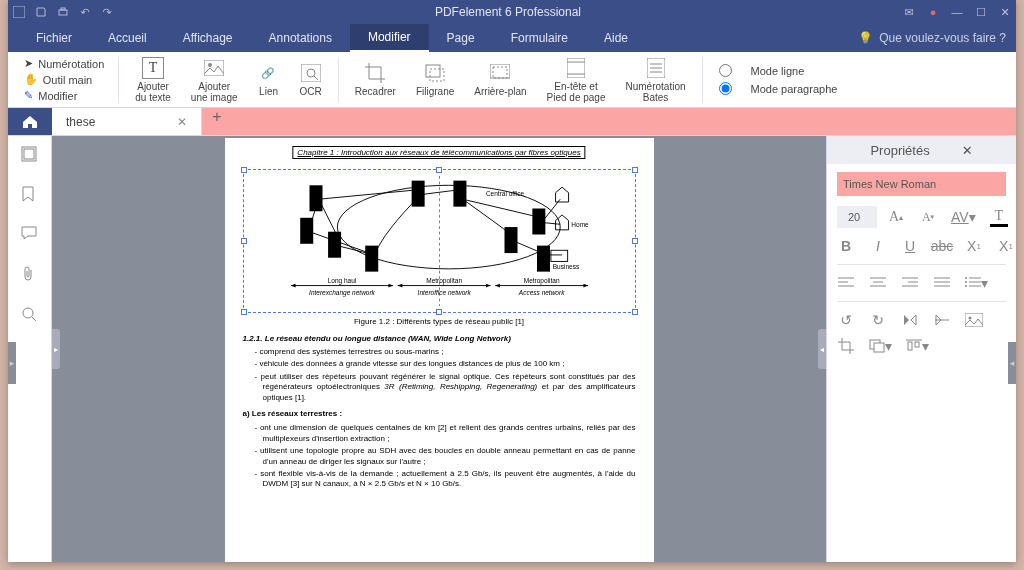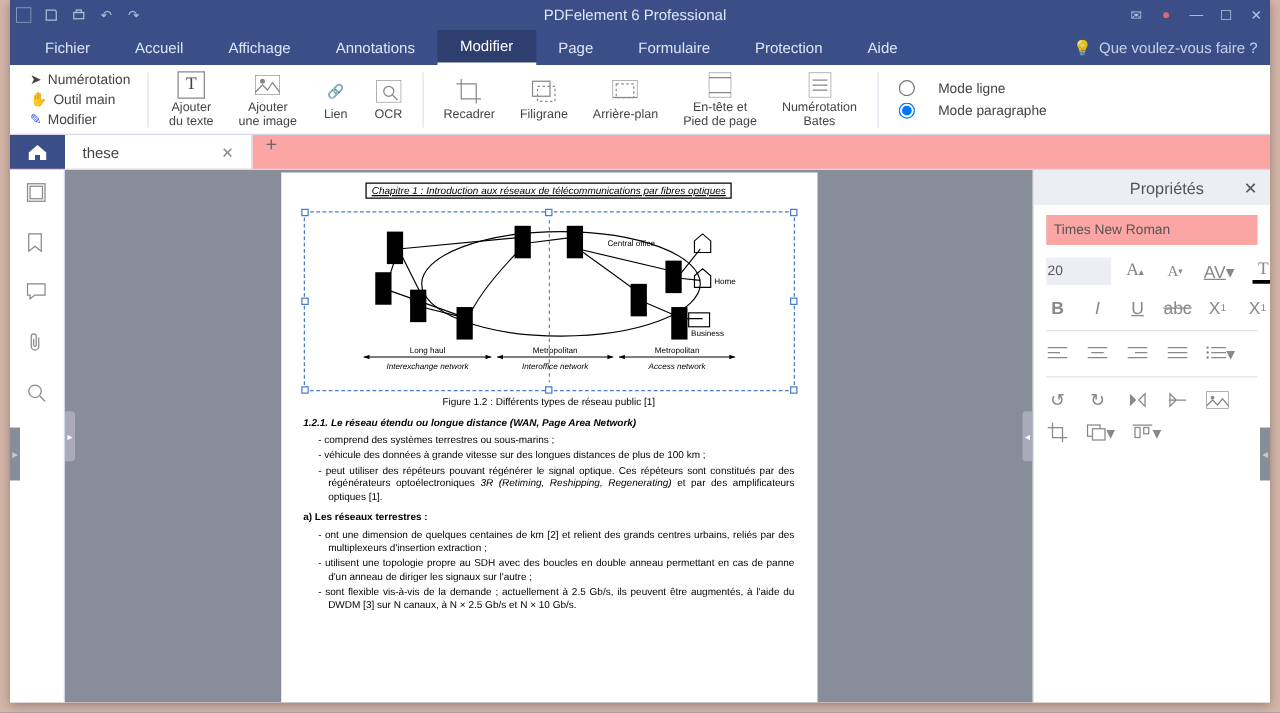--- a/index.html
+++ b/index.html
@@ -39,25 +39,25 @@
 .dh-tl{top:-3px;left:-3px}.dh-tr{top:-3px;right:-3px}.dh-bl{bottom:-3px;left:-3px}.dh-br{bottom:-3px;right:-3px}.dh-tm{top:-3px;left:50%;margin-left:-3px}.dh-bm{bottom:-3px;left:50%;margin-left:-3px}.dh-ml{top:50%;left:-3px;margin-top:-3px}.dh-mr{top:50%;right:-3px;margin-top:-3px}
 .fig-caption { text-align:center; font-size:8px; font-weight:normal; margin:4px 0 8px; }
 .section-title { font-size:8px; font-weight:bold; font-style:italic; margin:6px 0 4px; }
 .body-text { font-size:8px; text-align:justify; line-height:1.3; margin-bottom:4px; }
 .body-text ul { margin-left:12px; list-style:none; }
 .body-text li { text-indent:-8px; padding-left:8px; margin-bottom:2px; }
 .body-text li:before { content:"-  "; }
 .expand-handle { position:absolute; left:0; top:50%; width:8px; height:40px; background:#aab; border-radius:0 3px 3px 0; transform:translateY(-50%); color:#fff; font-size:8px; display:flex; align-items:center; justify-content:center; }
 .expand-handle-r { left:auto; right:0; border-radius:3px 0 0 3px; }
 .props { width:190px; background:#fff; border-left:1px solid #d4d8e4; display:flex; flex-direction:column; font-size:12px; }
-.props-hdr { height:28px; background:#eceef4; display:flex; align-items:center; justify-content:flex-end; padding:0 10px; color:#555; font-size:13px;gap:32px; }
+.props-hdr { height:28px; background:#eceef4; display:flex; align-items:center; justify-content:center; padding:0 10px; color:#555; font-size:13px;gap:32px; }
 .props-body { padding:8px 10px; display:flex; flex-direction:column; gap:10px; }
 .font-sel { width:100%; height:24px; background:#fca5a5; border:none; padding:0 6px; font-size:11px; color:#555; }
 .size-row { display:flex; align-items:center; gap:10px; }
-.size-in { width:52px; height:22px; background:#eceef4; border:none; padding:0 1px; font-size:11px; color:#555; }
+.size-in { width:40px; height:22px; background:#eceef4; border:none; padding:0 11px; font-size:11px; color:#555; }
 .btnrow { display:flex; gap:14px; color:#888; font-size:14px; align-items:center; }
 .btnrow span { cursor:pointer; display:inline-flex; align-items:center; justify-content:center; min-width:18px; }
 svg { display:block; }
 .collapse-tab { position:fixed; top:342px; width:8px; height:42px; background:#888e99; display:flex; align-items:center; justify-content:center; color:#ccc; font-size:9px; }
 </style>
 </head>
 <body>
 
 <div class="window">
 
@@ -93,21 +93,20 @@
   </div>
 
   <div class="menubar">
     <div class="menu-item">Fichier</div>
     <div class="menu-item">Accueil</div>
     <div class="menu-item">Affichage</div>
     <div class="menu-item">Annotations</div>
     <div class="menu-item active">Modifier</div>
     <div class="menu-item">Page</div>
     <div class="menu-item">Formulaire</div>
-    <div class="menu-item">Protection</div>
     <div class="menu-item">Aide</div>
     <div class="menu-help">
       <span>💡</span>
       <span>Que voulez-vous faire ?</span>
     </div>
   </div>
 
   <div class="ribbon">
     <div class="rib-vert">
       <div>
@@ -327,21 +326,21 @@
                 <text x="185" y="128" font-style="italic">Interoffice network</text>
               <line x1="240" y1="118" x2="340" y2="118" stroke="#000"></line>
                 <polygon points="240,118 245,116 245,120"></polygon>
                 <polygon points="340,118 335,116 335,120"></polygon>
               <text x="290" y="115">Metropolitan</text>
                 <text x="290" y="128" font-style="italic">Access network</text>
             </g>
           </svg>
         </div>
         <div class="fig-caption">Figure 1.2 : Différents types de réseau public [1]</div>
-        <div class="section-title">1.2.1.   Le réseau étendu ou longue distance (WAN, Page Area Network)</div>
+        <div class="section-title">1.2.1.   Le réseau étendu ou longue distance (WAN, Wide Long Network)</div>
         <div class="body-text">
           <ul>
             <li>comprend des systèmes terrestres ou sous-marins ;</li>
             <li>véhicule des données à grande vitesse sur des longues distances de plus de 100 km ;</li>
             <li><span>peut utiliser des répéteurs pouvant régénérer le signal optique. Ces répéteurs sont constitués par des régénérateurs optoélectroniques </span><i>3R (Retiming, Reshipping, Regenerating)</i><span> et par des amplificateurs optiques [1].</span></li>
           </ul>
         </div>
         <div class="body-text" style="font-weight:bold;margin-top:6px">a) Les réseaux terrestres :</div>
         <div class="body-text">
           <ul>

